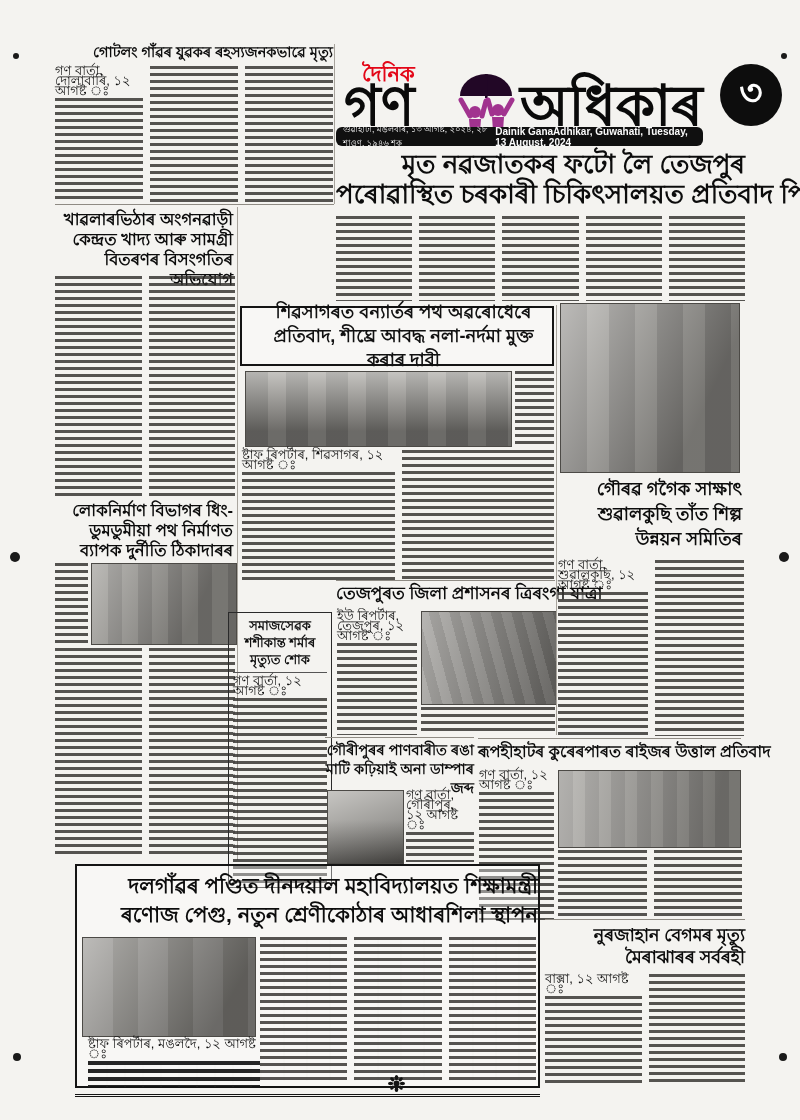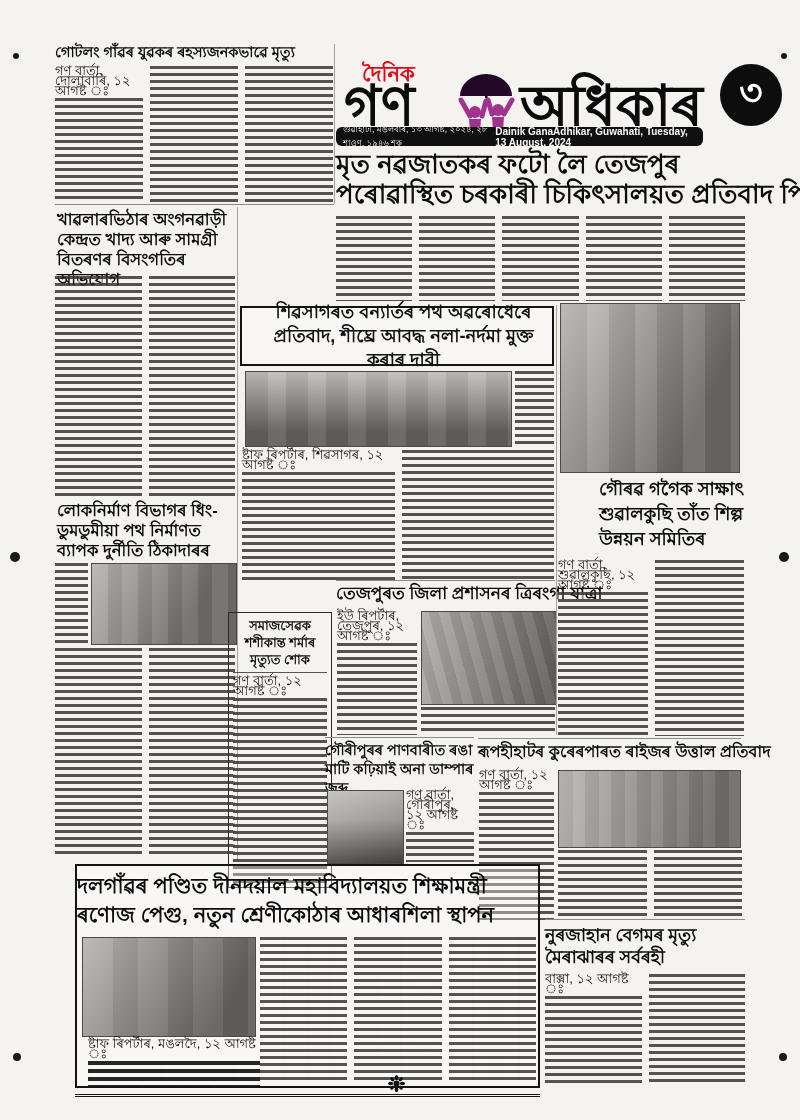--- a/index.html
+++ b/index.html
@@ -1,19 +1,19 @@
 <!DOCTYPE html>
 <html><head>
 <meta charset="utf-8">
 <style>
   html,body{margin:0;padding:0;}
   body{background:#e9e8e4;font-family:"Liberation Sans","DejaVu Sans",sans-serif;}
   .page{position:relative;width:800px;height:1120px;background:#f4f3f0;overflow:hidden;color:#111;}
   .abs{position:absolute;}
-  .h{position:absolute;font-weight:800;color:#0c0c0c;text-align:left;line-height:1.12;letter-spacing:0;}
+  .h{position:absolute;font-weight:800;color:#0c0c0c;text-align:right;line-height:1.12;letter-spacing:0;}
   .nowrap{white-space:nowrap;}
   .vr{position:absolute;width:1px;background:#a8a49d;}
   .hrule{position:absolute;height:1px;background:#8f8b84;}
   
   .ft{background-image:repeating-linear-gradient(180deg, rgba(45,43,40,.8) 0 3px, rgba(0,0,0,0) 3px 7px),
       repeating-linear-gradient(90deg, rgba(244,243,240,.55) 0 2px, rgba(0,0,0,0) 2px 23px);}
   .ft.dark{background-image:repeating-linear-gradient(180deg, rgba(20,20,20,.92) 0 4px, rgba(0,0,0,0) 4px 8px),
       repeating-linear-gradient(90deg, rgba(244,243,240,.5) 0 2px, rgba(0,0,0,0) 2px 18px);}
   .cols{position:absolute;display:flex;gap:7px;}
   .col{flex:1;display:flex;flex-direction:column;}
@@ -213,21 +213,21 @@
     <div class="col">
         <div class="ft"></div>
       </div>
   </div>
 
   <div class="vr" style="left:556px;top:305px;height:430px;"></div>
   <div class="photo" style="left:560px;top:303px;width:178px;height:168px;background:
       linear-gradient(115deg, rgba(255,255,255,.4), rgba(0,0,0,.3) 75%),
       repeating-linear-gradient(90deg,#8f8d89 0 26px,#a8a6a1 26px 48px),
       linear-gradient(180deg,#c0beb9 10%,#6b6965);"></div>
-  <div class="h" style="left:558px;top:477px;width:184px;font-size:18px;line-height:25px;padding-left:41px;">গৌৰৱ গগৈক সাক্ষাৎ শুৱালকুছি তাঁত শিল্প উন্নয়ন সমিতিৰ</div>
+  <div class="h" style="left:558px;top:477px;width:184px;font-size:18px;line-height:25px;">গৌৰৱ গগৈক সাক্ষাৎ শুৱালকুছি তাঁত শিল্প উন্নয়ন সমিতিৰ</div>
   <div class="cols" style="left:558px;top:560px;width:186px;height:176px;">
     <div class="col">
         <div class="byline">গণ বাৰ্তা, শুৱালকুছি, ১২ আগষ্ট ঃ</div>
         <div class="ft"></div>
       </div>
     <div class="col">
         <div class="ft"></div>
       </div>
   </div>
 

